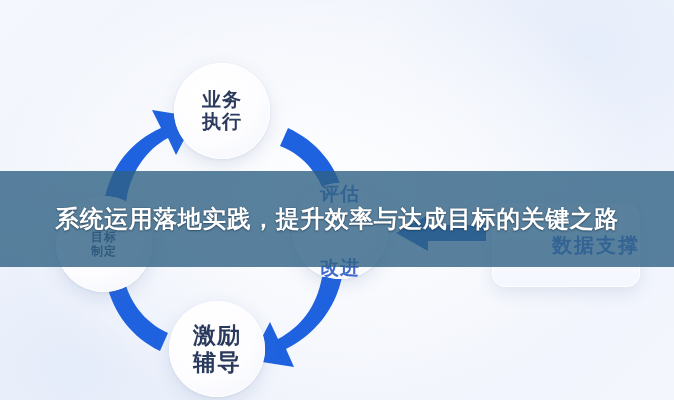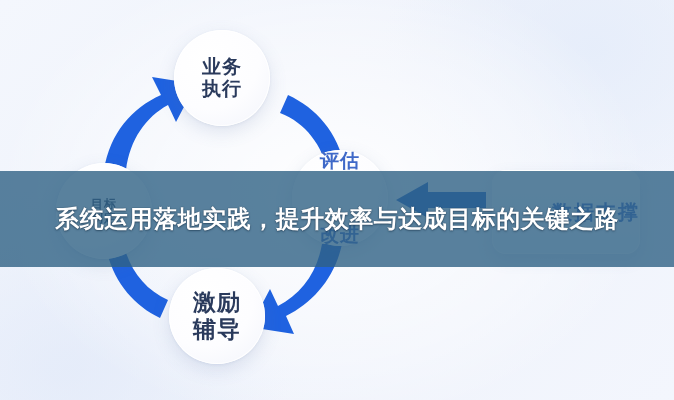--- a/index.html
+++ b/index.html
@@ -29,20 +29,21 @@
       radial-gradient(ellipse 420px 300px at 48% 48%, rgba(255,255,255,0.95) 0%, rgba(255,255,255,0.35) 55%, rgba(255,255,255,0) 78%),
       radial-gradient(ellipse 300px 240px at 88% 12%, rgba(228,236,250,0.8) 0%, rgba(228,236,250,0) 70%),
       radial-gradient(ellipse 320px 260px at 10% 92%, rgba(226,234,249,0.75) 0%, rgba(226,234,249,0) 70%);
     pointer-events: none;
   }
 
   
   .diagram {
     position: absolute;
     inset: 0;
+    margin-top: 33px;
   }
 
   .node-circle {
     position: absolute;
     border-radius: 50%;
     background: radial-gradient(circle at 36% 30%, #ffffff 0%, #fdfdff 55%, #f2f4fb 100%);
     box-shadow:
       0 6px 18px rgba(90,110,160,0.16),
       0 1px 3px rgba(90,110,160,0.10),
       inset 0 0 0 1px rgba(255,255,255,0.9);

